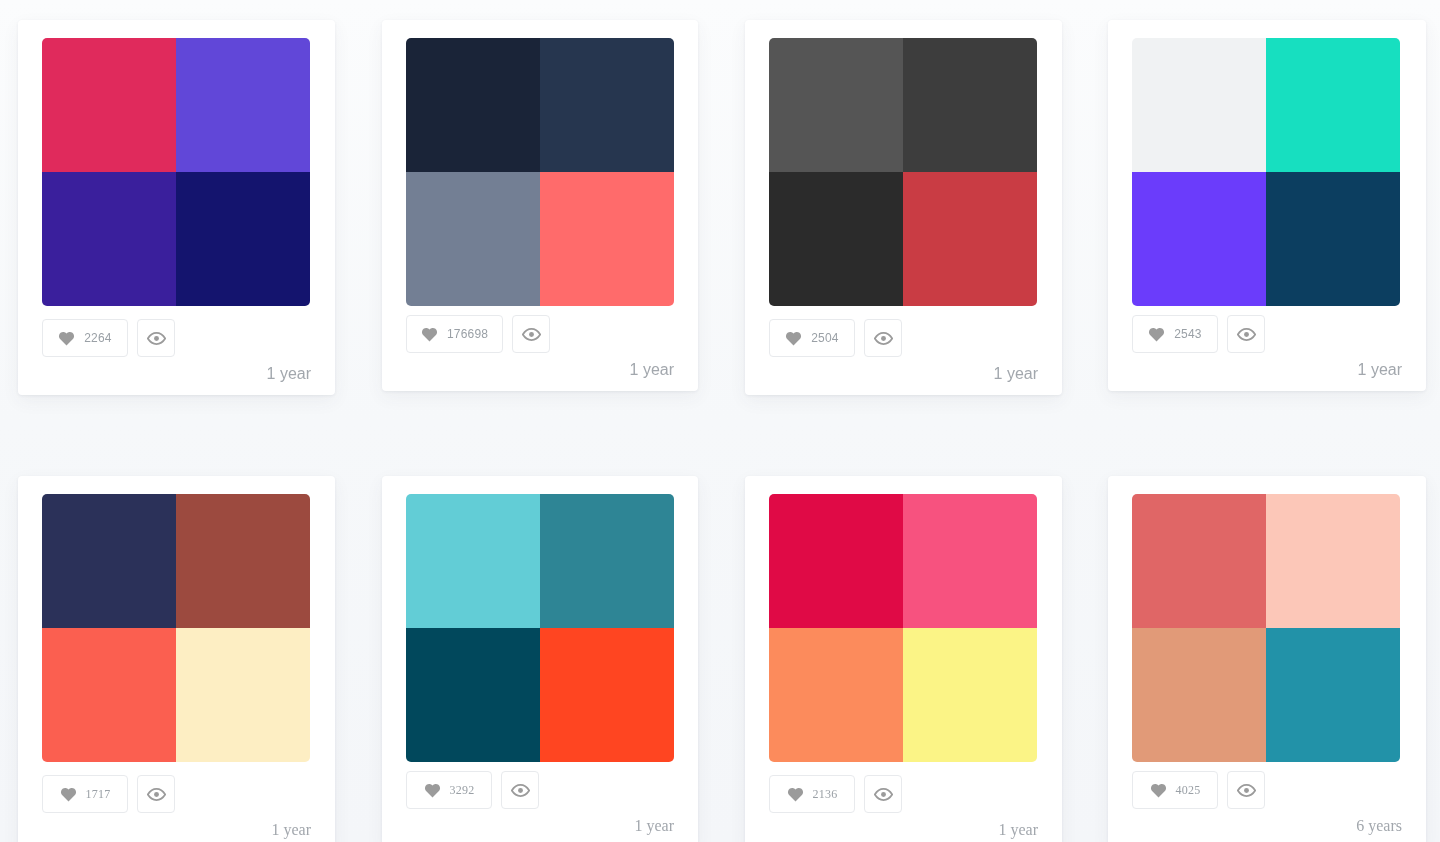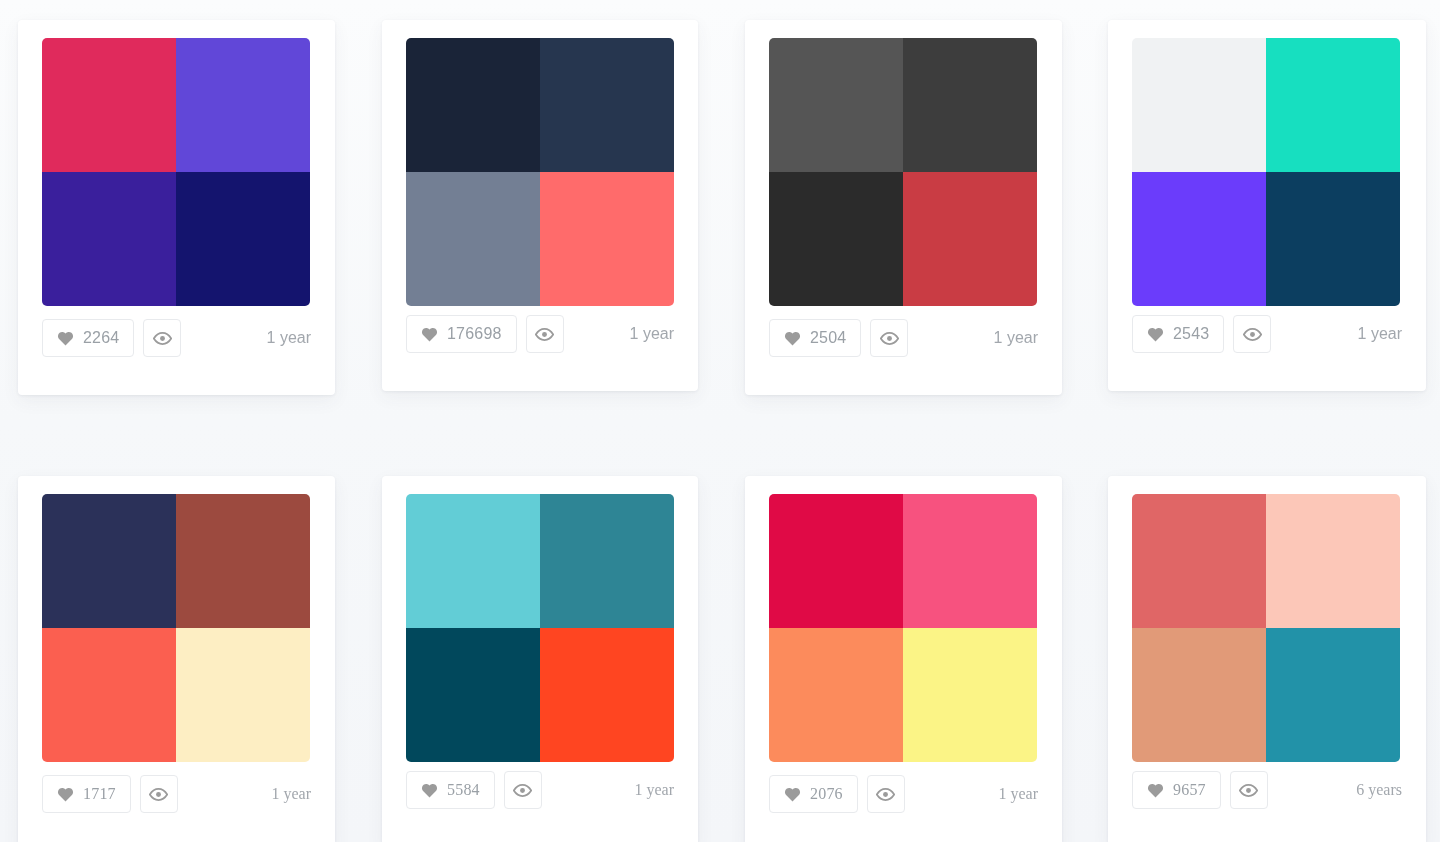--- a/index.html
+++ b/index.html
@@ -78,35 +78,36 @@
     min-width: 86px;
     padding: 0 14px;
     gap: 9px;
   }
   .btn-view {
     width: 38px;
     margin-left: 9px;
   }
 
   .like-count {
-    font-size: 16px;
+    font-size: 12px;
     color: #9aa0a6;
     letter-spacing: 0.2px;
     line-height: 1;
   }
 
   .heart { width: 17px; height: 16px; display:block; }
   .eye { width: 19px; height: 13px; display:block; }
 
   .age {
     margin-left: auto;
     font-size: 16px;
     color: #a2a7ad;
     line-height: 38px;
     white-space: nowrap;
+    margin-top: 36px;
   }
 </style>
 </head>
 <body>
 
 <div class="grid">
 
   <div class="card col0 row0 h-a">
     <div class="swatches">
       <div class="sw" style="background:#e02a5c;"></div>
@@ -254,21 +255,21 @@
       <div class="sw" style="background:#01485c;"></div>
       <div class="sw" style="background:#ff4521;"></div>
     </div>
     <div class="footer">
       <div class="btn btn-like">
         <span>
           <svg class="heart" viewBox="0 0 24 22">
               <path d="M12 21.5 2.6 12.1A5.9 5.9 0 0 1 12 4.8a5.9 5.9 0 0 1 9.4 7.3z" fill="#9b9b9b"></path>
             </svg>
         </span>
-        <span class="like-count">5584</span>
+        <span class="like-count">3292</span>
       </div>
       <div class="btn btn-view">
         <span>
           <svg class="eye" viewBox="0 0 24 16">
               <path d="M12 1C5.5 1 1 8 1 8s4.5 7 11 7 11-7 11-7-4.5-7-11-7z" fill="none" stroke="#9b9b9b" stroke-width="2.2"></path>
               <circle cx="12" cy="8" r="3.1" fill="#9b9b9b"></circle>
             </svg>
         </span>
       </div>
       <span class="age">1 year</span>
@@ -282,21 +283,21 @@
       <div class="sw" style="background:#fc8b5c;"></div>
       <div class="sw" style="background:#fbf486;"></div>
     </div>
     <div class="footer">
       <div class="btn btn-like">
         <span>
           <svg class="heart" viewBox="0 0 24 22">
               <path d="M12 21.5 2.6 12.1A5.9 5.9 0 0 1 12 4.8a5.9 5.9 0 0 1 9.4 7.3z" fill="#9b9b9b"></path>
             </svg>
         </span>
-        <span class="like-count">2076</span>
+        <span class="like-count">2136</span>
       </div>
       <div class="btn btn-view">
         <span>
           <svg class="eye" viewBox="0 0 24 16">
               <path d="M12 1C5.5 1 1 8 1 8s4.5 7 11 7 11-7 11-7-4.5-7-11-7z" fill="none" stroke="#9b9b9b" stroke-width="2.2"></path>
               <circle cx="12" cy="8" r="3.1" fill="#9b9b9b"></circle>
             </svg>
         </span>
       </div>
       <span class="age">1 year</span>
@@ -310,21 +311,21 @@
       <div class="sw" style="background:#e19a78;"></div>
       <div class="sw" style="background:#2292a8;"></div>
     </div>
     <div class="footer">
       <div class="btn btn-like">
         <span>
           <svg class="heart" viewBox="0 0 24 22">
               <path d="M12 21.5 2.6 12.1A5.9 5.9 0 0 1 12 4.8a5.9 5.9 0 0 1 9.4 7.3z" fill="#9b9b9b"></path>
             </svg>
         </span>
-        <span class="like-count">9657</span>
+        <span class="like-count">4025</span>
       </div>
       <div class="btn btn-view">
         <span>
           <svg class="eye" viewBox="0 0 24 16">
               <path d="M12 1C5.5 1 1 8 1 8s4.5 7 11 7 11-7 11-7-4.5-7-11-7z" fill="none" stroke="#9b9b9b" stroke-width="2.2"></path>
               <circle cx="12" cy="8" r="3.1" fill="#9b9b9b"></circle>
             </svg>
         </span>
       </div>
       <span class="age">6 years</span>

